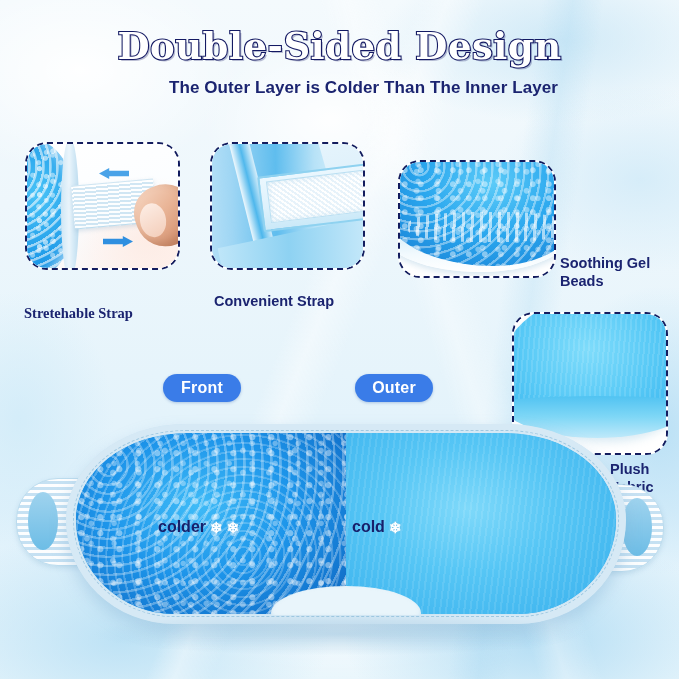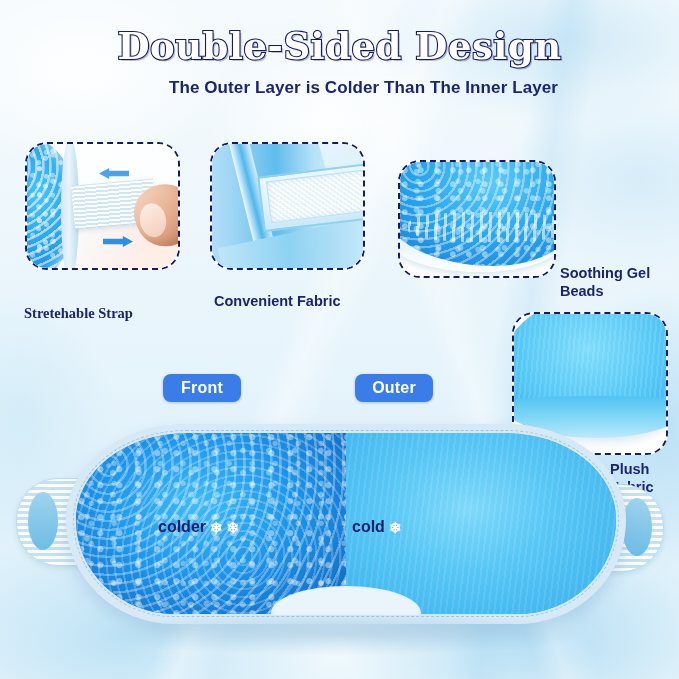--- a/index.html
+++ b/index.html
@@ -202,21 +202,21 @@
     position:absolute;left:-18px;top:52px;width:190px;height:58px;
     border-radius:50% 50% 48% 52% / 30% 30% 70% 70%;
     background:linear-gradient(180deg,#9fd9f3 0%,#dcf0fa 40%,#f2fafe 70%, #ffffff 100%);
     box-shadow:0 3px 6px rgba(140,185,215,.35);
   }
   .p3-beadrow{
     position:absolute;left:8px;top:50px;width:160px;height:30px;
     background:repeating-linear-gradient(92deg, rgba(255,255,255,.75) 0 3px, rgba(90,200,245,0) 3px 9px);
     opacity:.8;border-radius:40%;
   }
-  #cap3{left:560px;top:264px;width:118px;}
+  #cap3{left:560px;top:254px;width:118px;}
 
   
   #panel4{left:512px;top:312px;width:156px;height:143px;}
   .p4-bgwash{position:absolute;inset:0;background:#ffffff;}
   .p4-plush{
     position:absolute;left:-12px;top:-18px;width:190px;height:140px;
     border-radius:50% 46% 44% 56% / 52% 58% 44% 46%;
     background:
       repeating-linear-gradient(95deg, rgba(255,255,255,.12) 0 2px, rgba(255,255,255,0) 2px 5px),
       radial-gradient(ellipse at 45% 38%, #7fdcfb 0%, #57c9f6 45%, #3fb9f0 75%, #3aade9 100%);
@@ -224,21 +224,21 @@
   }
   .p4-edge{
     position:absolute;left:-12px;top:82px;width:190px;height:42px;
     border-radius:50% 50% 50% 50% / 16% 16% 84% 84%;
     background:linear-gradient(180deg,#51c3f2 0%,#7fd7f6 50%,#bfe9fa 100%);
   }
   #cap4{left:610px;top:460px;width:70px;}
 
   
   .pill{
-    position:absolute;height:28px;border-radius:8px;
+    position:absolute;height:28px;border-radius:14px;
     background:#3a7ce8;
     display:flex;align-items:center;justify-content:center;
     color:#ffffff;font-size:16px;font-weight:700;letter-spacing:.2px;
     box-shadow:0 1px 3px rgba(40,90,170,.3);
   }
   #pill-front{left:163px;top:374px;width:78px;}
   #pill-back{left:355px;top:374px;width:78px;}
 
   
   #mask{position:absolute;left:14px;top:420px;width:652px;height:222px;}
@@ -371,21 +371,21 @@
   <div class="panel" id="panel2">
     <div class="photo">
       <div class="p2-bgwash"></div>
       <div class="p2-fabricA"></div>
       <div class="p2-fold"></div>
       <div class="p2-botfold"></div>
       <div class="p2-band"></div>
       <div class="p2-velcro"></div>
     </div>
   </div>
-  <div class="cap" id="cap2">Convenient Fabric</div>
+  <div class="cap" id="cap2">Convenient Strap</div>
 
   <div class="panel" id="panel3">
     <div class="photo">
       <div class="p3-bgwash"></div>
       <div class="p3-rim"></div>
       <div class="p3-gel"></div>
       <div class="p3-beadrow"></div>
     </div>
   </div>
   <div class="cap" id="cap3">Soothing Gel

